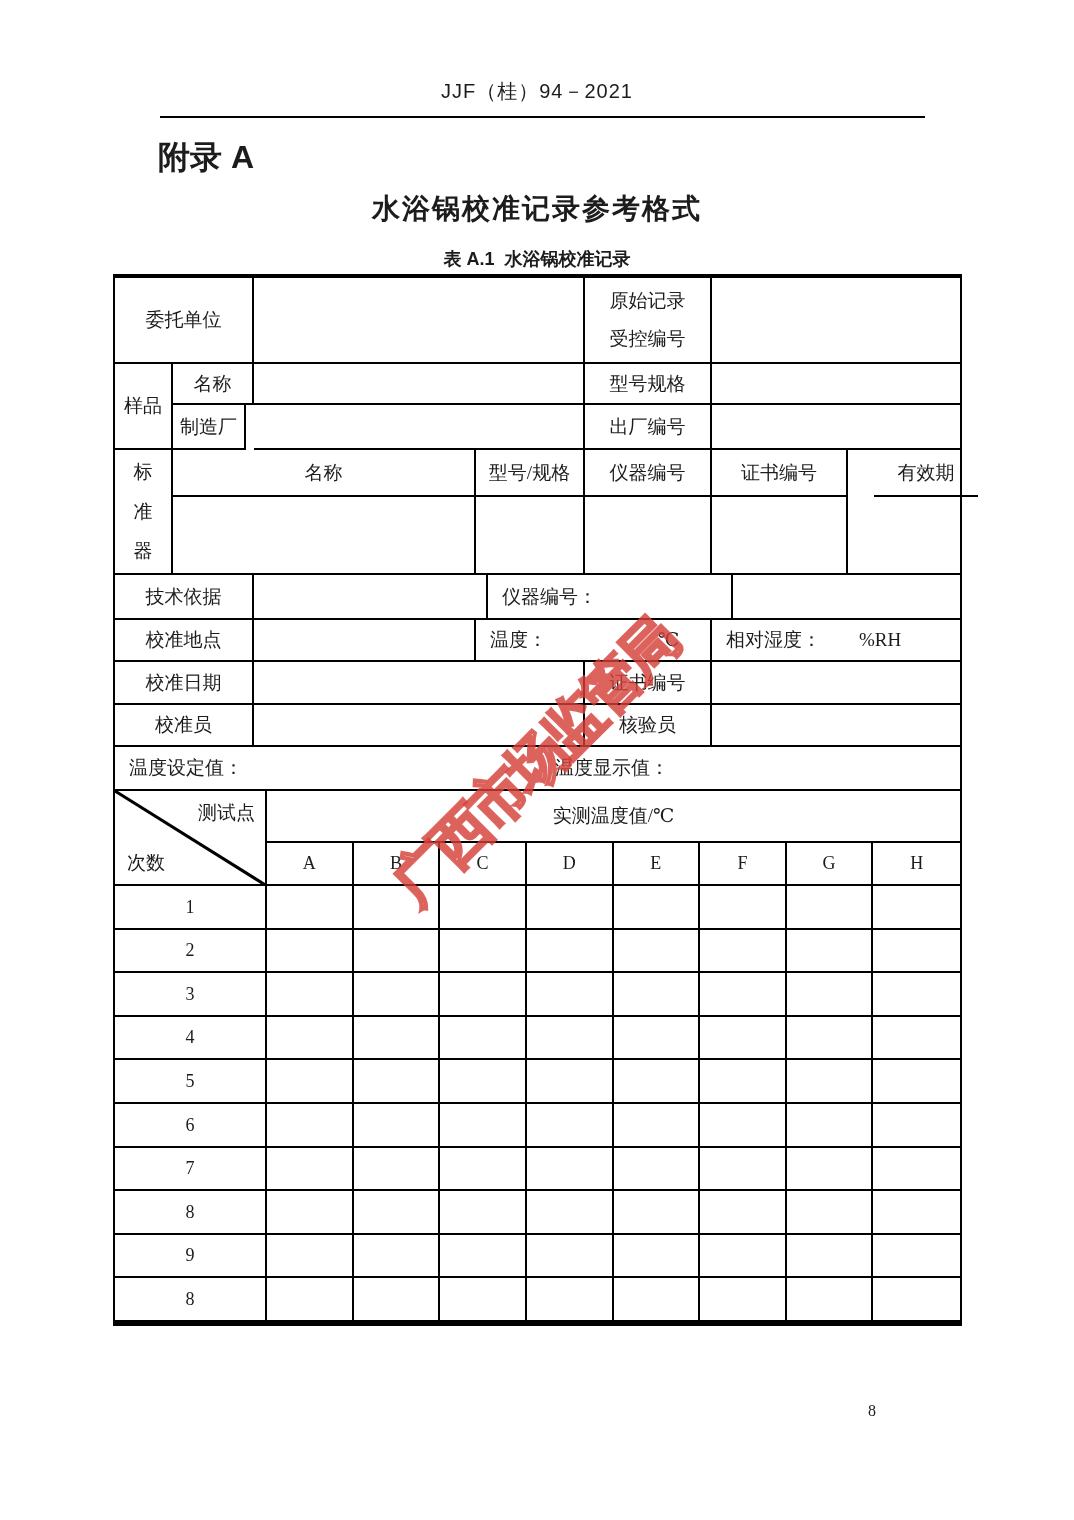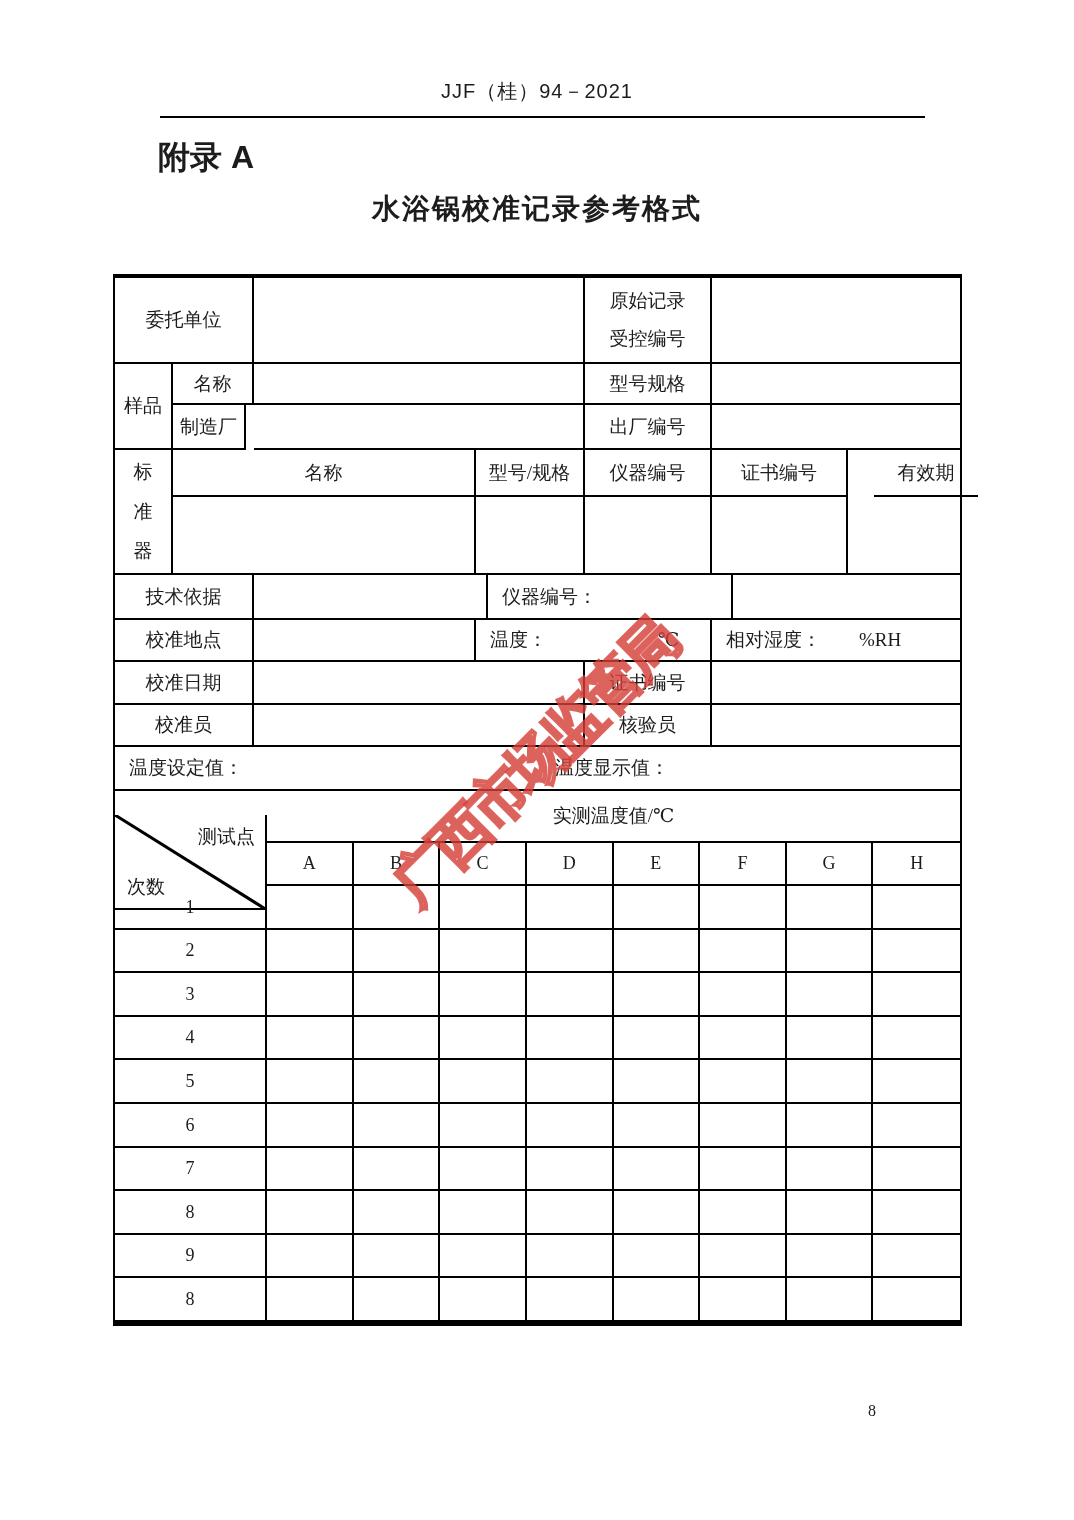--- a/index.html
+++ b/index.html
@@ -33,21 +33,21 @@
   .c {
     position:absolute; box-sizing:border-box;
     border-right:2px solid #000; border-bottom:2px solid #000;
     display:flex; align-items:center; justify-content:center;
     font-size:19px; line-height:1.25; text-align:center;
   }
   .c.noR { border-right:none; }
   .c.left { justify-content:flex-start; padding-left:14px; text-align:left; }
   .c.twolines { flex-direction:column; justify-content:center; gap:14px; }
   .c.vert { flex-direction:column; justify-content:space-between; padding:10px 0; }
-  .corner-cell { padding:0;margin-top:24px; }
+  .corner-cell { padding:0; }
   .corner-cell svg { position:absolute; left:0; top:0; }
   .corner-top { position:absolute; right:10px; top:10px; font-size:19px; }
   .corner-bottom { position:absolute; left:12px; bottom:9px; font-size:19px; }
   .setrow-second { position:absolute; left:440px; }
   .temp-unit { position:absolute; left:182px; }
   .hum-unit { margin-left:38px; }
   .watermark {
     position:absolute; left:535px; top:763px; z-index:5; pointer-events:none;
     transform:translate(-50%,-50%) rotate(-45deg); transform-origin:center;
     font-family:"Liberation Serif","DejaVu Serif",serif; font-weight:bold;
@@ -58,20 +58,21 @@
 </style>
 </head>
 <body>
 
 <div class="page">
 
   <div class="doc-code">JJF（桂）94－2021</div>
   <div class="head-rule"></div>
   <div class="appendix">附录 A</div>
   <h1 class="title">水浴锅校准记录参考格式</h1>
+  <div class="caption">表 A.1  水浴锅校准记录</div>
 
   <div class="tbl">
 
     <div class="c" style="left:0;top:0;width:139px;height:86px">委托单位</div>
     <div class="c" style="left:139px;top:0;width:331px;height:86px"></div>
     <div class="c twolines" style="left:470px;top:0;width:127px;height:86px">
       <span>原始记录</span>
       <span>受控编号</span>
     </div>
     <div class="c noR" style="left:597px;top:0;width:248px;height:86px"></div>

